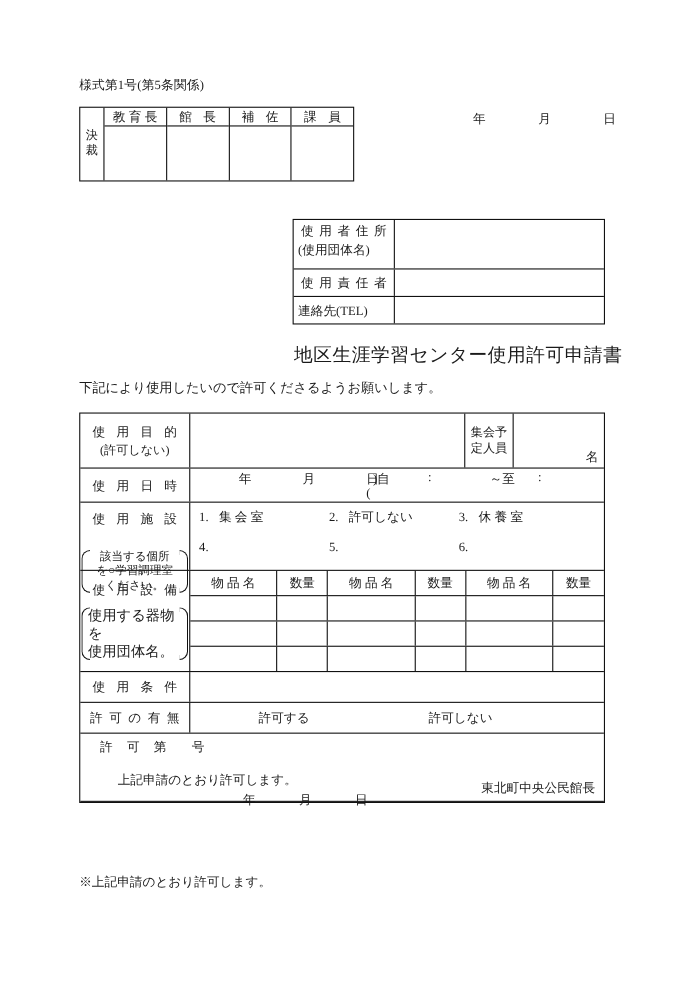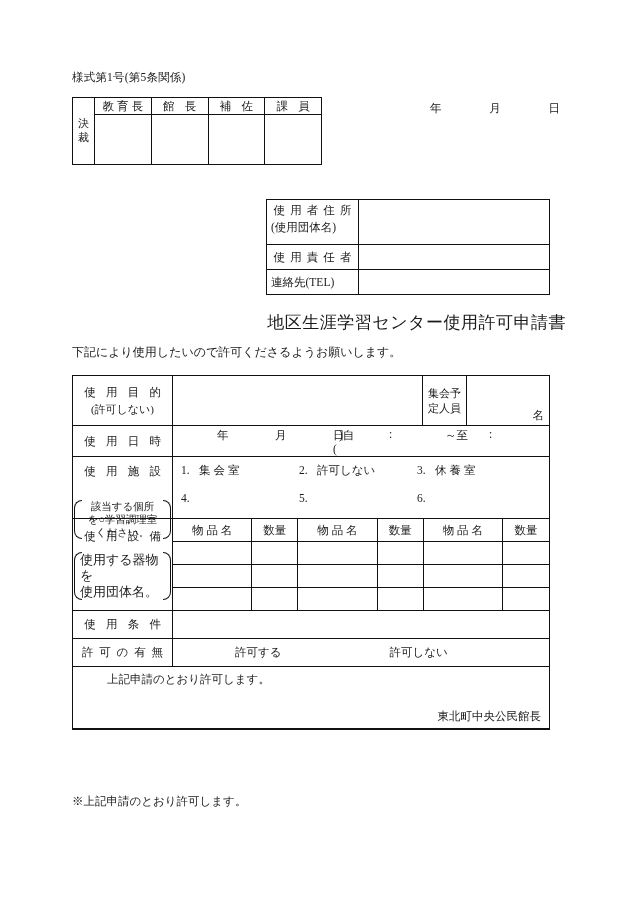--- a/index.html
+++ b/index.html
@@ -309,21 +309,21 @@
   #row-approve {
     border-bottom: 1px solid #111;
     padding: 5px 0 6px 0;
     position: relative;
     height: 62px;
     box-sizing: border-box;
   }
   #row-approve .ln-no { margin-left: 18px; }
   #row-approve .ln-no .n1 { letter-spacing: 5px; }
   #row-approve .ln-no .n2 { margin-left: 18px; }
-  #row-approve .ln-txt { margin-left: 34px; margin-top: 0; }
+  #row-approve .ln-txt { margin-left: 34px; margin-top: 15px; }
   #row-approve .ln-date { margin-left: 148px; margin-top: 3px; }
   #row-approve .ln-date span { display: inline-block; }
   #row-approve .ln-sign {
     position: absolute;
     right: 8px; bottom: 4px;
   }
 
   
   #main-table { border-bottom: 1px solid #111; }
 
@@ -581,21 +581,29 @@
           <span>無</span>
         </div>
       </div>
       <div class="rcell">
         <span class="p-yes">許可する</span>
         <span class="p-no">許可しない</span>
       </div>
     </div>
 
     <div id="row-approve">
+      <div class="ln-no">
+        <span class="n1">許 可 第</span><span class="n2">号</span>
+      </div>
       <div class="ln-txt">上記申請のとおり許可します。</div>
+      <div class="ln-date">
+        <span style="width:48px">年</span>
+        <span style="width:48px">月</span>
+        <span>日</span>
+      </div>
       <div class="ln-sign">東北町中央公民館長</div>
     </div>
 
   </div>
 
   <div class="abs" id="footnote">※上記申請のとおり許可します。</div>
 
 </div>
 
 </body></html>

